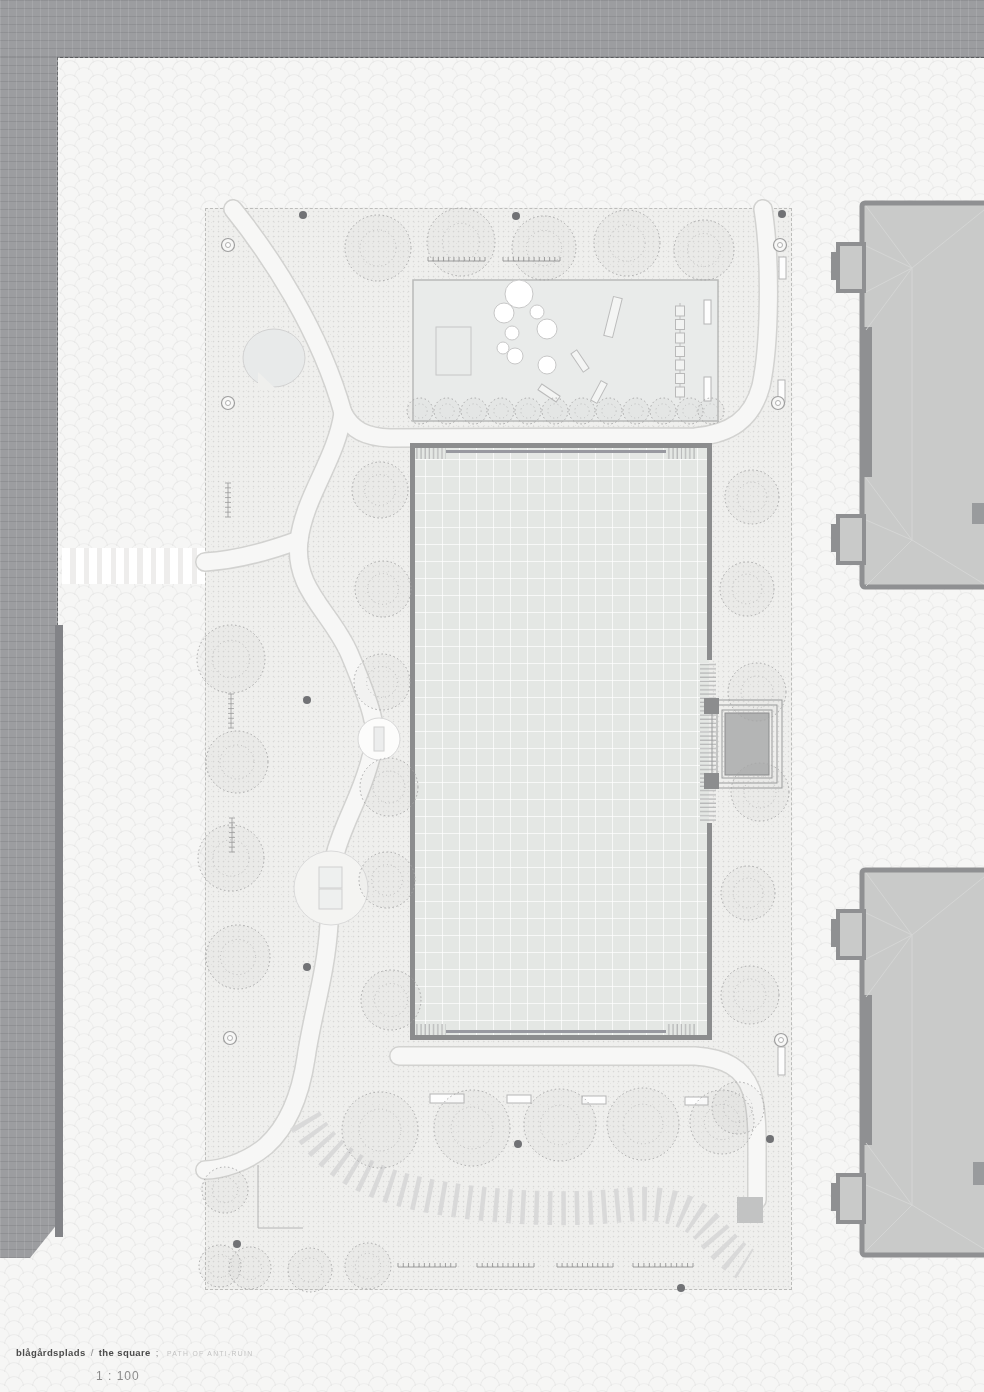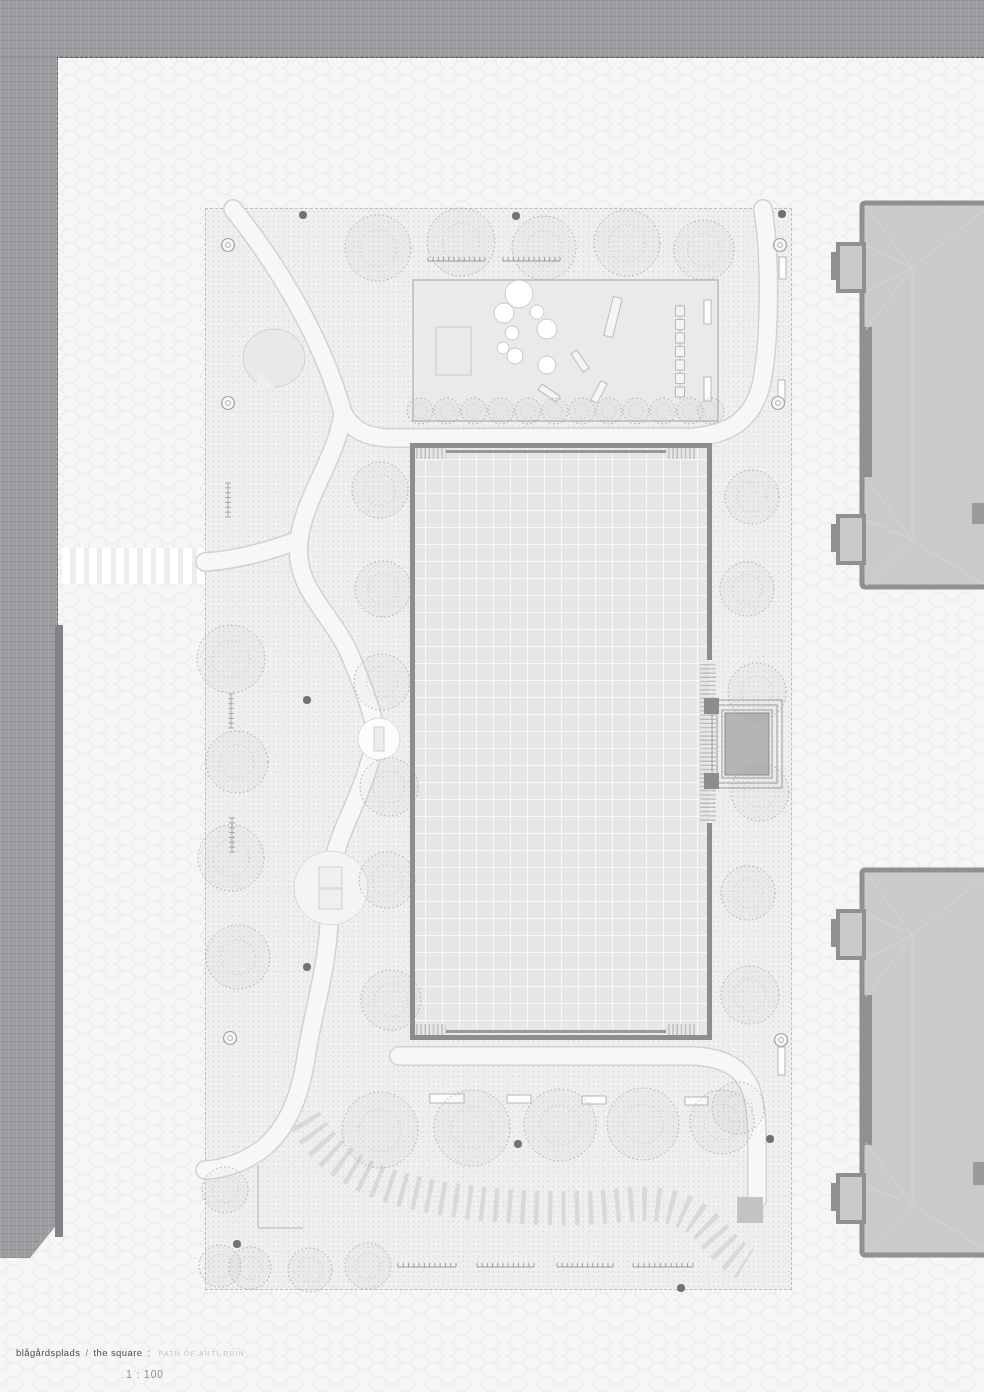--- a/index.html
+++ b/index.html
@@ -41,26 +41,26 @@
   .crosswalk{
     position:absolute;left:62px;top:548px;width:143px;height:36px;
     background-color:#eeedec;
     background-image:repeating-linear-gradient(90deg,#ffffff 0 8px, rgba(255,255,255,0) 8px 13.5px);
   }
   svg.canvas{position:absolute;left:0;top:0;}
   .titlebar{
     position:absolute;left:16px;top:1347px;font-size:9.5px;color:#4b4b4b;
     letter-spacing:.4px;white-space:nowrap;
   }
-  .titlebar b{font-weight:normal;}
+  .titlebar b{font-weight:bold;}
   .titlebar .sep{color:#8a8a8a;margin:0 2px;}
   .titlebar .tagline{font-size:6.8px;color:#c2c2c2;letter-spacing:1.3px;margin-left:3px;}
   .scalebar{
-    position:absolute;left:110px;top:1369px;width:70px;text-align:center;
-    font-size:10px;color:#8b8b8b;letter-spacing:1px;
+    position:absolute;left:96px;top:1369px;width:70px;
+    font-size:12px;color:#8b8b8b;letter-spacing:1px;
   }
 </style>
 </head>
 <body>
 
 <div class="page">
 
   <div class="street street-top"></div>
   <div class="street street-left"></div>
   <div class="street-edge-line"></div>

